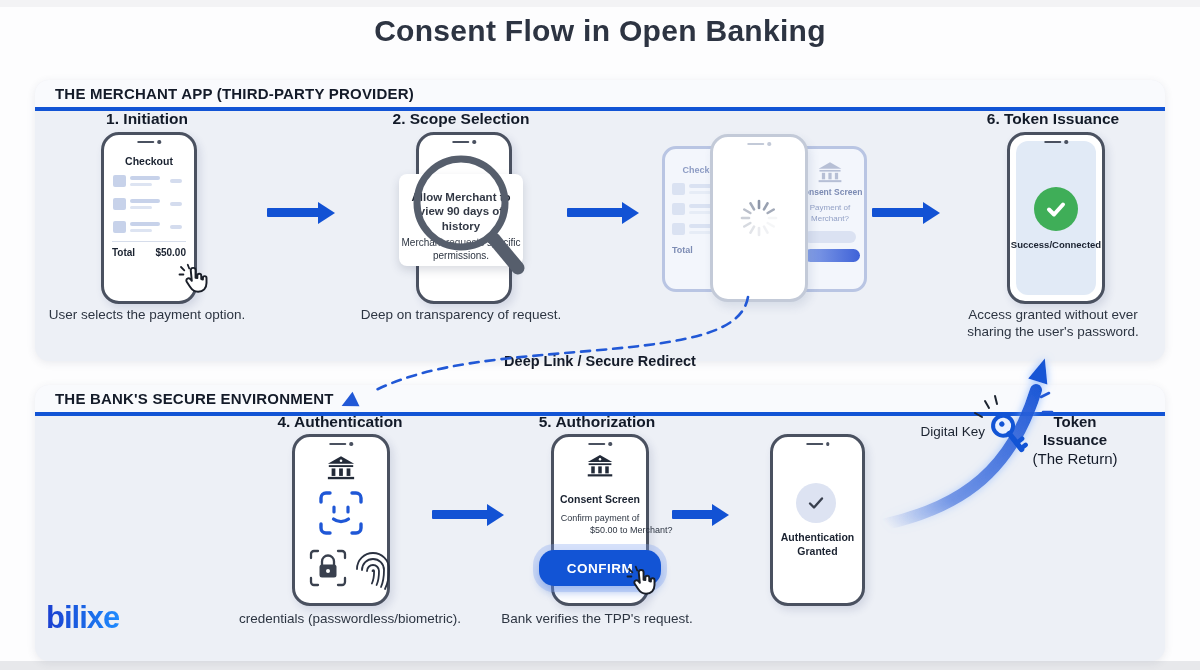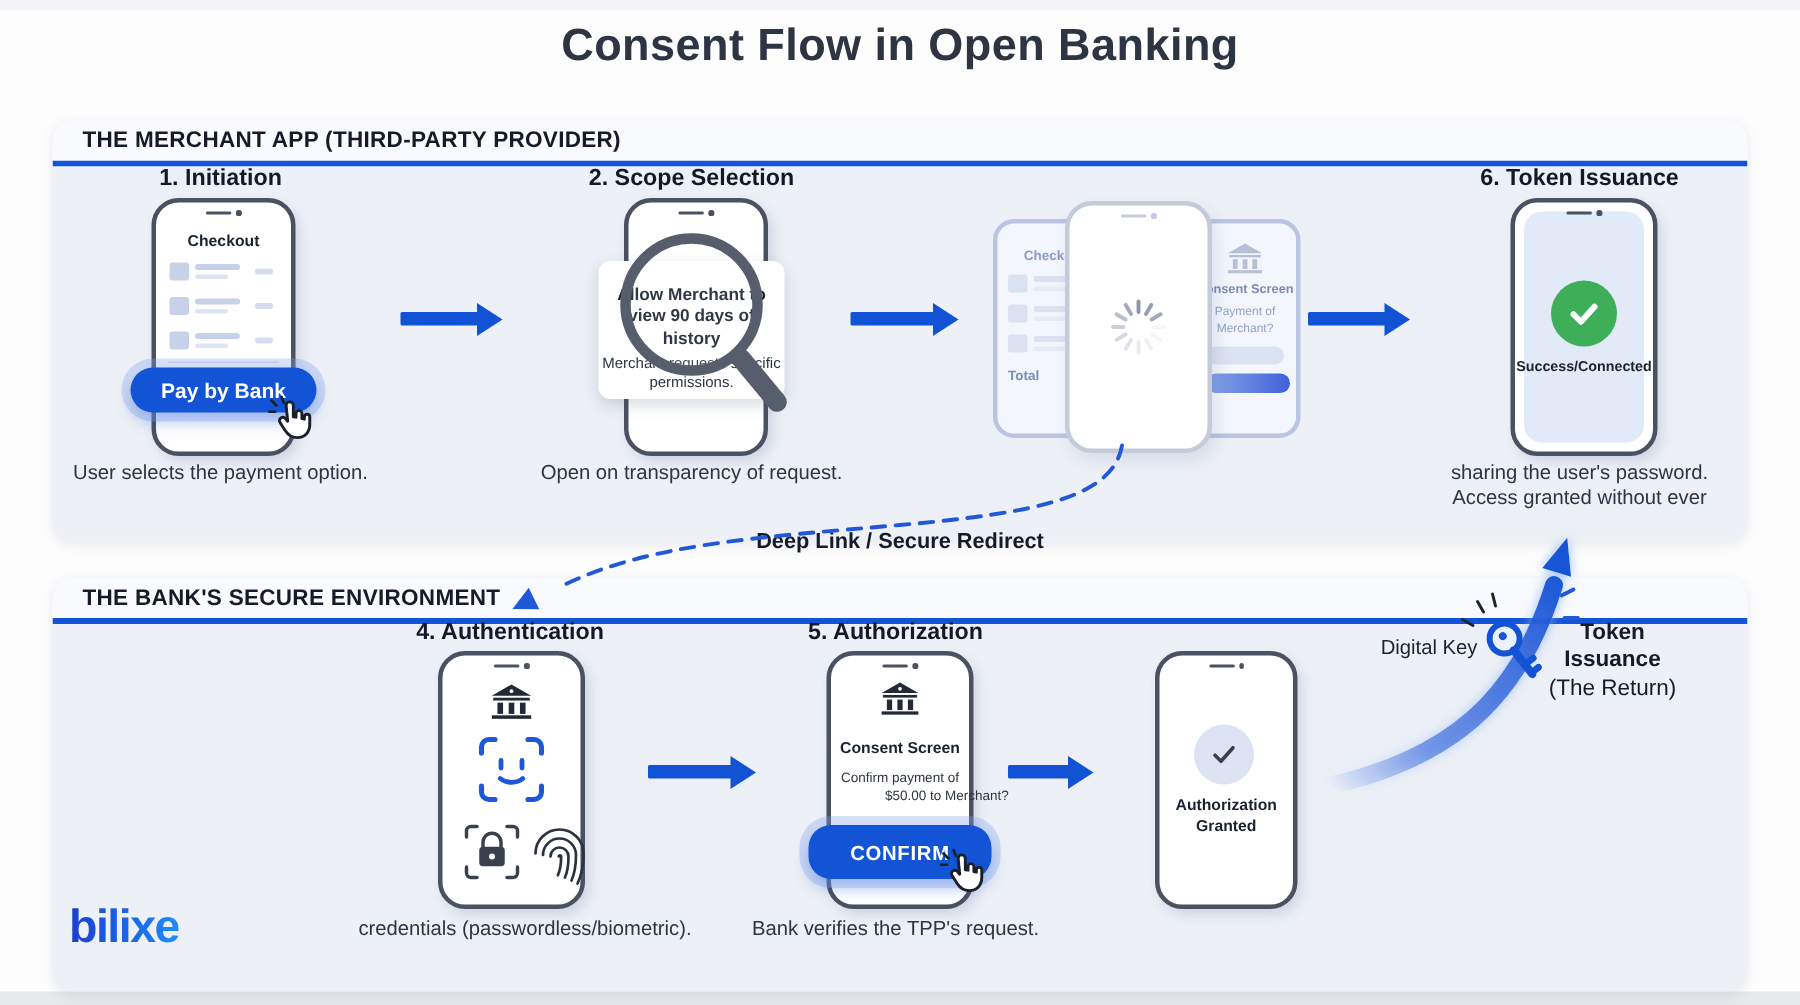--- a/index.html
+++ b/index.html
@@ -124,21 +124,20 @@
       <span class="lines">
         <span class="l1"></span>
         <span class="l2"></span>
       </span>
       <span class="lr"></span>
     </div>
   <div class="total-row" style="top:106px;">
     <span>Total</span>
     <span>$50.00</span>
   </div>
-  <button class="pill-btn" style="left:-17px;top:110px;width:124px;height:30px;font-size:14px;">Pay by Bank</button>
 </div>
 
 <svg class="abs" style="left:172px;top:258px;" width="42" height="42" viewBox="0 0 28 28">
   <path d="M6 6l2.2 2.2M5 11h2.6M10.5 4.5L11.5 7" stroke="#1a1f29" stroke-width="1.2" stroke-linecap="round" fill="none"></path>
   <path d="M12.5 8.2c0-.9.7-1.6 1.6-1.6s1.6.7 1.6 1.6v5l1.2.2v-1.6c0-.7.6-1.3 1.3-1.3s1.3.6 1.3 1.3v2.2l1.1.3v-1c0-.6.5-1.2 1.2-1.2s1.2.5 1.2 1.2v3.4c0 3.4-2.2 5.8-5.6 5.8-2.7 0-4-1.1-5.4-3.3l-2.2-3.4c-.5-.8-.2-1.7.5-2.1.6-.4 1.4-.2 1.9.3l1 1.2z" fill="#fff" stroke="#1a1f29" stroke-width="1.3" stroke-linejoin="round"></path>
 </svg>
 <div class="abs caption" style="left:27px;top:306px;width:240px;">User selects the payment option.</div>
 
 <div class="abs arrow" style="left:267px;top:208px;width:52px;"></div>
 
@@ -150,21 +149,21 @@
     </div>
 </div>
 <div class="abs zoom-card" style="left:399px;top:174px;width:124px;height:92px;">
   <div class="zoom-bold">Allow Merchant to view 90 days of history</div>
   <div class="zoom-note">Merchant requests specific permissions.</div>
 </div>
 <svg class="abs" style="left:404px;top:146px;" width="130" height="140" viewBox="0 0 130 140">
   <line x1="90" y1="93" x2="114" y2="122" stroke="#565e6c" stroke-width="13" stroke-linecap="round"></line>
   <circle cx="57" cy="57" r="44" fill="rgba(255,255,255,0.12)" stroke="#565e6c" stroke-width="7"></circle>
 </svg>
-<div class="abs caption" style="left:341px;top:306px;width:240px;">Open on transparency of request.</div>
+<div class="abs caption" style="left:341px;top:306px;width:240px;">Deep on transparency of request.</div>
 
 <div class="abs arrow" style="left:567px;top:208px;width:56px;"></div>
 
 <div class="phone ghost" style="left:662px;top:146px;width:76px;height:140px;border-radius:14px;">
   <div style="position:absolute;top:16px;width:100%;text-align:center;font-weight:bold;font-size:9px;color:#8d9cc4;overflow:hidden;white-space:nowrap;">Checkout</div>
   <div class="chk-row" style="left:7px;top:34px;opacity:.55;">
       <span class="thumb"></span>
       <span class="lines">
         <span class="l1"></span>
         <span class="l2"></span>
@@ -236,22 +235,22 @@
       <span class="dot"></span>
     </div>
   <div class="success-circle" style="left:24px;top:52px;width:44px;height:44px;">
     <svg width="26" height="26" viewBox="0 0 26 26">
         <path d="M6 13.5l5 5 9-10" stroke="#fff" stroke-width="4" fill="none" stroke-linecap="round" stroke-linejoin="round"></path>
       </svg>
   </div>
   <div class="status-text" style="top:104px;">Success/Connected</div>
 </div>
 <div class="abs caption" style="left:943px;top:306px;width:220px;">
+  <div>Access granted without ever</div>
   <div>sharing the user's password.</div>
-  <div>Access granted without ever</div>
 </div>
 
 <div class="abs deeplink-label" style="left:460px;top:353px;width:280px;">Deep Link / Secure Redirect</div>
 
 <div class="abs card" style="top:369px;height:276px;">
   <div class="card-head">THE BANK'S SECURE ENVIRONMENT</div>
 </div>
 
 <div class="abs step-title" style="left:240px;top:413px;width:200px;">4. Authentication</div>
 <div class="phone" style="left:292px;top:434px;width:92px;height:166px;">
@@ -342,21 +341,21 @@
 <div class="phone" style="left:770px;top:434px;width:89px;height:166px;">
   <div class="notch">
       <span class="bar"></span>
       <span class="dot"></span>
     </div>
   <div class="granted-circle" style="left:23px;top:46px;width:40px;height:40px;">
     <svg width="22" height="22" viewBox="0 0 22 22">
         <path d="M5 11.5l4 4 8-9" stroke="#39404e" stroke-width="2.4" fill="none" stroke-linecap="round" stroke-linejoin="round"></path>
       </svg>
   </div>
-  <div class="status-text" style="top:94px;font-size:10.5px;">Authorization</div>
+  <div class="status-text" style="top:94px;font-size:10.5px;">Authentication</div>
   <div class="status-text" style="top:108px;font-size:10.5px;">Granted</div>
 </div>
 
 <div class="abs digital-key-label" style="left:895px;top:424px;width:90px;">Digital Key</div>
 <div class="abs token-return" style="left:1015px;top:413px;width:120px;">
   <div class="b">Token</div>
   <div class="b">Issuance</div>
   <div>(The Return)</div>
 </div>
 

